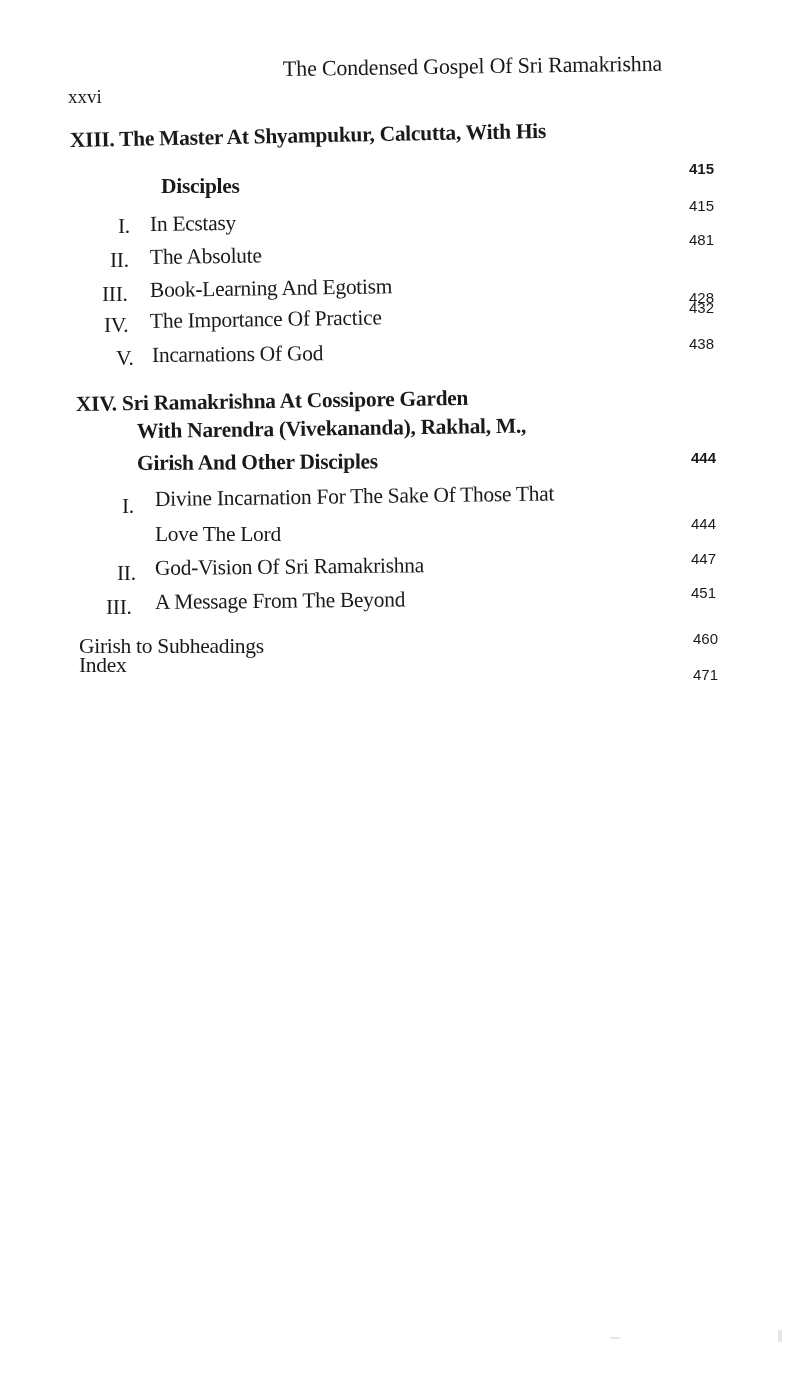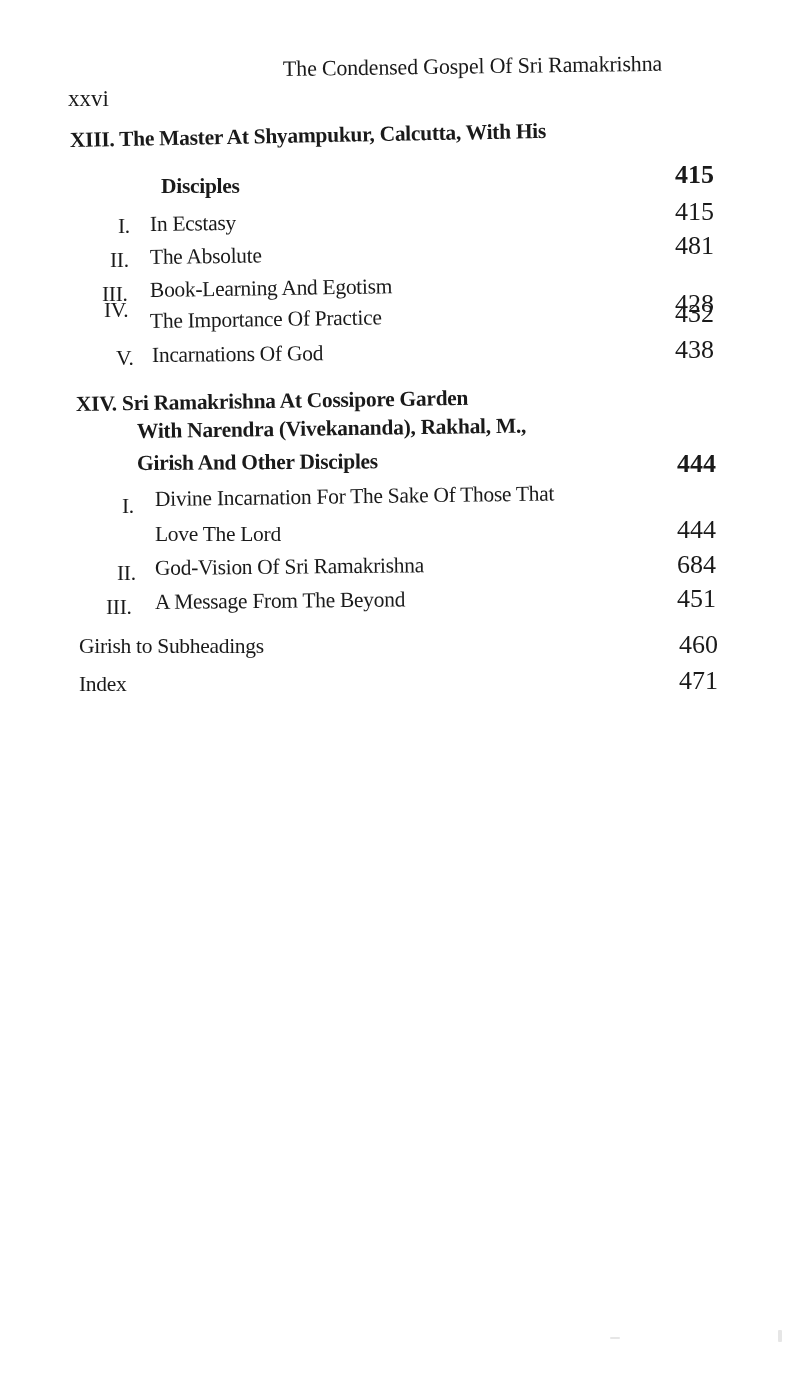--- a/index.html
+++ b/index.html
@@ -20,31 +20,31 @@
     inset: 0;
   }
   .abs { position: absolute; white-space: nowrap; }
   .running-head {
     font-family: "Liberation Serif", serif;
     font-size: 22px;
     letter-spacing: -0.2px;
   }
   .folio {
     font-family: "Liberation Serif", serif;
-    font-size: 23px;
+    font-size: 19px;
   }
   .entry {
     font-family: "Liberation Serif", serif;
     font-size: 21.5px;
     letter-spacing: -0.3px;
   }
   .bold { font-weight: bold; }
   .pg {
-    font-family: Liberation Serif, serif;
-    font-size: 26px;
+    font-family: Liberation Sans, sans-serif;
+    font-size: 15px;
     text-align: right;
     width: 60px;
   }
   .smudge {
     position: absolute;
     background: #e6e6e6;
     border-radius: 1px;
   }
 </style>
 </head>
@@ -69,21 +69,21 @@
       <span class="abs entry" style="left:110px; top:248px;">II.</span>
       <span class="abs entry" style="left:150px; top:245px; transform:rotate(-0.8deg); transform-origin:left center;">The Absolute</span>
       <span class="abs pg" style="left:654px; top:231px;">481</span>
     </div>
     <div>
       <span class="abs entry" style="left:102px; top:282px;">III.</span>
       <span class="abs entry" style="left:150px; top:278px; transform:rotate(-0.9deg); transform-origin:left center;">Book-Learning And Egotism</span>
       <span class="abs pg" style="left:654px; top:265px;margin-top:24px;">428</span>
     </div>
     <div>
-      <span class="abs entry" style="left:104px; top:298px;text-align:center;">IV.</span>
+      <span class="abs entry" style="left:104px; top:313px;text-align:center;">IV.</span>
       <span class="abs entry" style="left:150px; top:309px; transform:rotate(-0.9deg); transform-origin:left center;">The Importance Of Practice</span>
       <span class="abs pg" style="left:654px; top:299px;">432</span>
     </div>
     <div>
       <span class="abs entry" style="left:116px; top:346px;">V.</span>
       <span class="abs entry" style="left:152px; top:343px; transform:rotate(-0.6deg); transform-origin:left center;">Incarnations Of God</span>
       <span class="abs pg" style="left:654px; top:335px;">438</span>
     </div>
   </div>
 
@@ -95,31 +95,31 @@
 
     <div>
       <span class="abs entry" style="left:122px; top:494px;">I.</span>
       <span class="abs entry" style="left:155px; top:487px; transform:rotate(-0.8deg); transform-origin:left center;">Divine Incarnation For The Sake Of Those That</span>
       <span class="abs entry" style="left:155px; top:522px;">Love The Lord</span>
       <span class="abs pg" style="left:656px; top:515px;">444</span>
     </div>
     <div>
       <span class="abs entry" style="left:117px; top:561px;">II.</span>
       <span class="abs entry" style="left:155px; top:556px; transform:rotate(-0.6deg); transform-origin:left center;">God-Vision Of Sri Ramakrishna</span>
-      <span class="abs pg" style="left:656px; top:550px;">684</span>
+      <span class="abs pg" style="left:656px; top:550px;">447</span>
     </div>
     <div>
       <span class="abs entry" style="left:106px; top:595px;">III.</span>
       <span class="abs entry" style="left:155px; top:590px; transform:rotate(-0.6deg); transform-origin:left center;">A Message From The Beyond</span>
       <span class="abs pg" style="left:656px; top:584px;">451</span>
     </div>
   </div>
 
   <div>
     <div class="abs entry" style="left:79px; top:634px;">Girish to Subheadings</div>
     <div class="abs pg" style="left:658px; top:630px;text-align:right;">460</div>
-    <div class="abs entry" style="left:79px; top:672px;">Index</div>
+    <div class="abs entry" style="left:79px; top:653px;">Index</div>
     <div class="abs pg" style="left:658px; top:666px;">471</div>
   </div>
 
   <div class="smudge" style="left:778px; top:1330px; width:4px; height:12px;"></div>
   <div class="smudge" style="left:610px; top:1337px; width:10px; height:2px;"></div>
 </div>
 
 </body></html>

